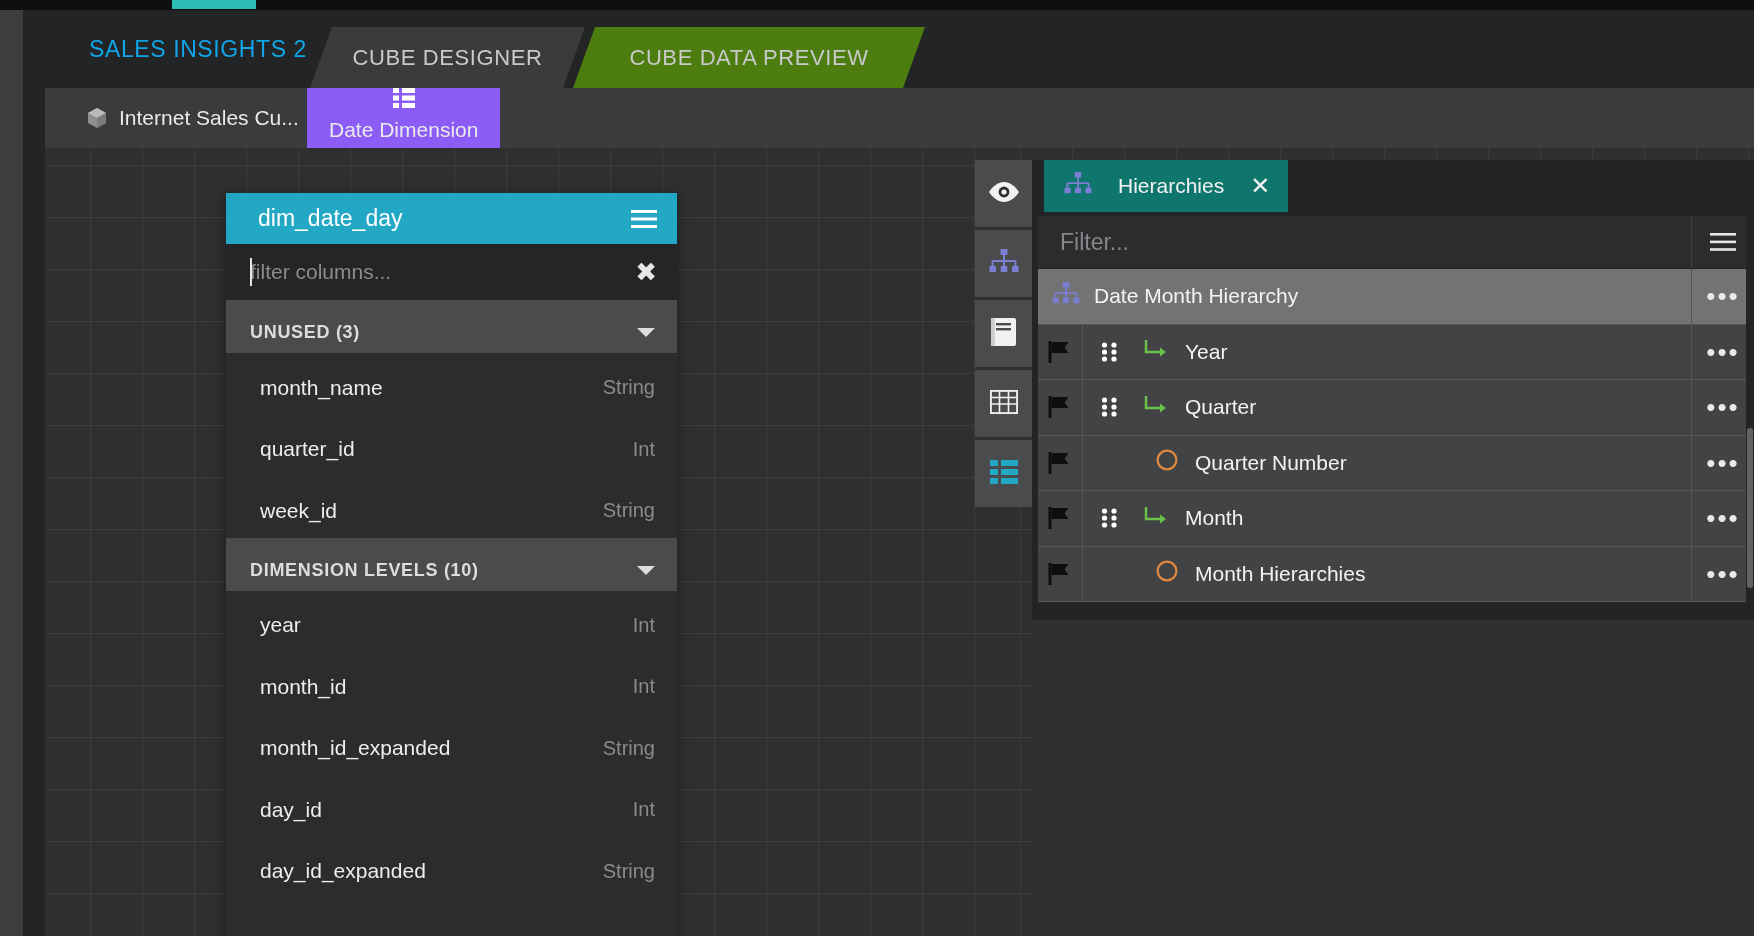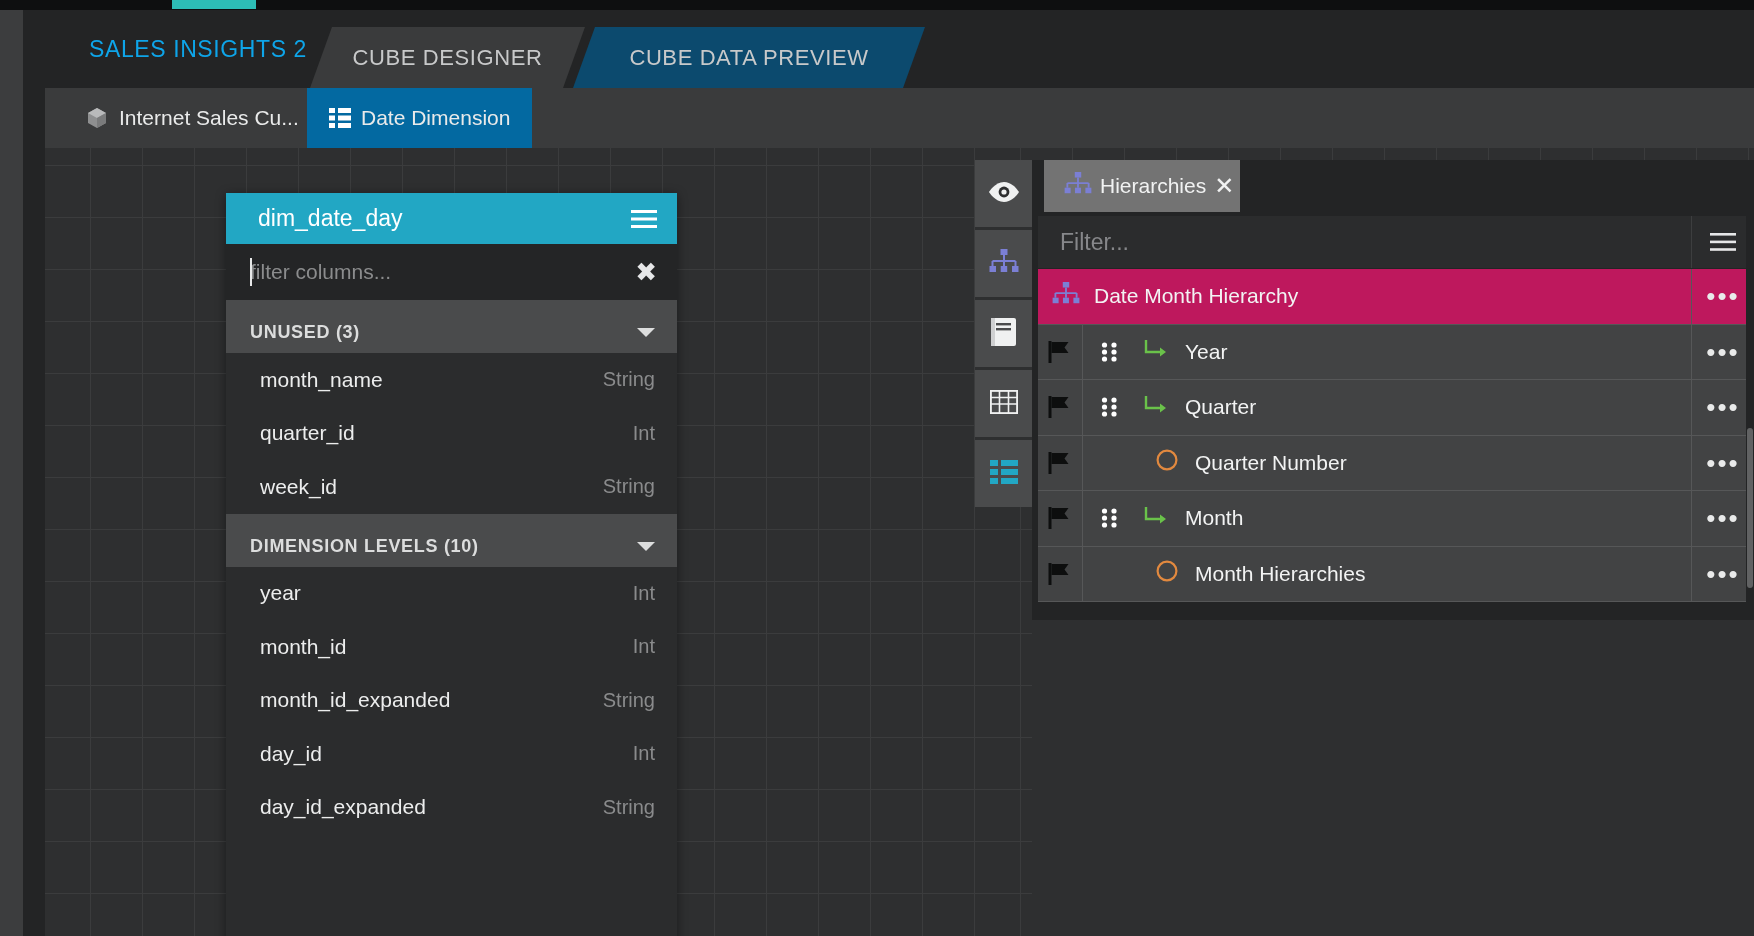--- a/index.html
+++ b/index.html
@@ -41,34 +41,34 @@
     color: #c8c9ca; font-size: 22px; letter-spacing: .6px;
     white-space: nowrap;
   }
   .tab-project { left: 44px; top: 0; height: 78px; font-size: 23px; color: #0ea5e9; }
   .tab-slanted {
     background: #3a3b3c;
     clip-path: polygon(22px 0, 100% 0, calc(100% - 22px) 100%, 0 100%);
     padding: 0 40px;
   }
   .tab-designer { left: 265px; width: 275px; background: #3a3b3c; }
-  .tab-preview  { left: 528px; width: 352px; background: #0c4a6e; }
+  .tab-preview  { left: 528px; width: 352px; background: #4d7c0f; }
 
   
   .subtabbar {
     position: absolute; left: 45px; top: 88px; width: 1709px; height: 60px;
     background: #3a3b3c;
   }
   .subtab {
     position: absolute; top: 0; height: 60px;
     display: flex; align-items: center; gap: 10px;
     padding: 0 22px; color: #e9eaea; font-size: 21px; white-space: nowrap;
   }
   .subtab-cube { left: 18px; }
-  .subtab-dim  { left: 262px; background: #0369a1; }
+  .subtab-dim  { left: 262px; background: #8b5cf6; flex-direction: column; }
   .cube-ico { width: 24px; height: 24px; display:block; }
   .grid-ico { width: 22px; height: 20px; display:block; }
 
   
   .canvas {
     position: absolute; left: 45px; top: 148px; width: 930px; height: 788px;
     background: #2e2f30;
     background-image:
       linear-gradient(to right, #3b3c3d 1px, transparent 1px),
       linear-gradient(to bottom, #3b3c3d 1px, transparent 1px);
@@ -122,21 +122,21 @@
     height: 53px; background: #4a4b4c;
     display: flex; align-items: center; justify-content: space-between;
     padding: 12px 22px 0 24px;
     color: #dcdddd; font-size: 18px; font-weight: bold; letter-spacing: .7px;
   }
   .chev { width: 0; height: 0; border-left: 9px solid transparent;
           border-right: 9px solid transparent; border-top: 9px solid #dcdddd; }
 
   .col-row {
     height: 53.5px; display: flex; align-items: center;
-    padding: 0 22px 0 34px; color: #eceded; font-size: 21px;
+    padding: 0 22px 0 34px; color: #eceded; font-size: 21px; margin-top: 8px;
   }
   .col-type { margin-left: auto; color: #8a8b8c; font-size: 20px; }
 
   
   .icon-rail {
     position: absolute; left: 975px; top: 160px; width: 57px; height: 337px;
     background: #2e2f30;
   }
   .rail-btn {
     width: 57px; height: 67px; margin-bottom: 3px;
@@ -144,22 +144,22 @@
     background: #4a4b4c; cursor: pointer;
   }
   .rail-btn.sel { background: #4a4b4c; }
 
   .panel {
     position: absolute; left: 1032px; top: 160px;
     width: 722px; height: 460px; background: #232425;
   }
   .panel-tab {
     position: absolute; left: 12px; top: 0; height: 52px;
-    display: flex; align-items: center; gap: 8px;
-    padding: 0 6px 0 20px; background: #737373;
+    display: flex; align-items: center; gap: 26px;
+    padding: 0 18px 0 20px; background: #0f766e;
   }
   .panel-tab-label { color: #f1f2f2; font-size: 21px; }
   .panel-close { color: #f1f2f2; font-size: 24px; line-height: 1; cursor: pointer; }
 
   .panel-filter {
     position: absolute; left: 6px; top: 56px; width: 716px; height: 52px;
     display: flex;
   }
   .panel-filter-input {
     flex: 1; background: #2b2c2d; border: 0; outline: none;
@@ -167,21 +167,21 @@
   }
   .panel-filter-input::placeholder { color: #86878a; }
   .panel-filter-btn {
     width: 63px; background: #2b2c2d; border-left: 1px solid #3d3e3f;
     display: flex; align-items: center; justify-content: center; cursor: pointer;
   }
 
   .hrows { position: absolute; left: 6px; top: 109px; width: 716px; height: 350px; overflow: hidden; }
   .hrow { display: flex; align-items: stretch; height: 55.5px;
           background: #424344; border-bottom: 1px solid #565758; }
-  .hrow.root { background: #be185d; }
+  .hrow.root { background: #737373; }
   .cell-flag { width: 45px; display: flex; align-items: center; justify-content: center;
                border-right: 1px solid #565758; }
   .cell-main { flex: 1; display: flex; align-items: center; gap: 16px; padding-left: 18px;
                color: #f2f3f3; font-size: 21px; }
   .cell-main.root { padding-left: 14px; gap: 14px; }
   .cell-dots { width: 26px; display: flex; align-items: center; }
   .cell-more { width: 63px; display: flex; align-items: center; justify-content: center;
                border-left: 1px solid #565758; cursor: pointer; }
   .dots3 { color: #e9eaea; font-size: 26px; letter-spacing: 2px; line-height: 1; }
   .indent-leaf { padding-left: 72px; }

